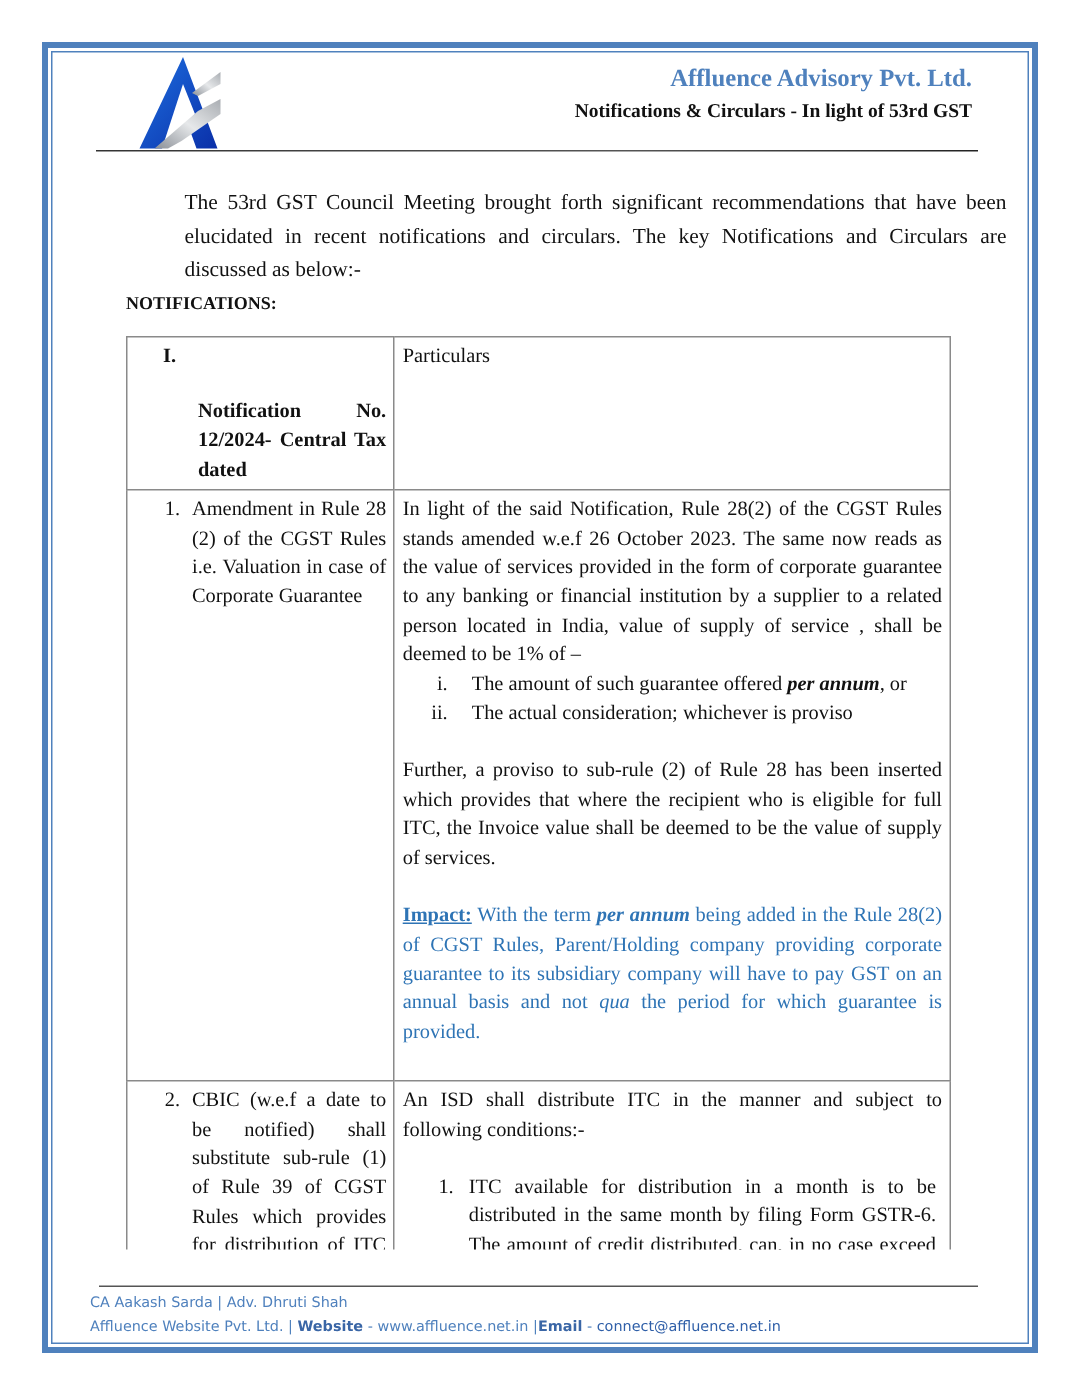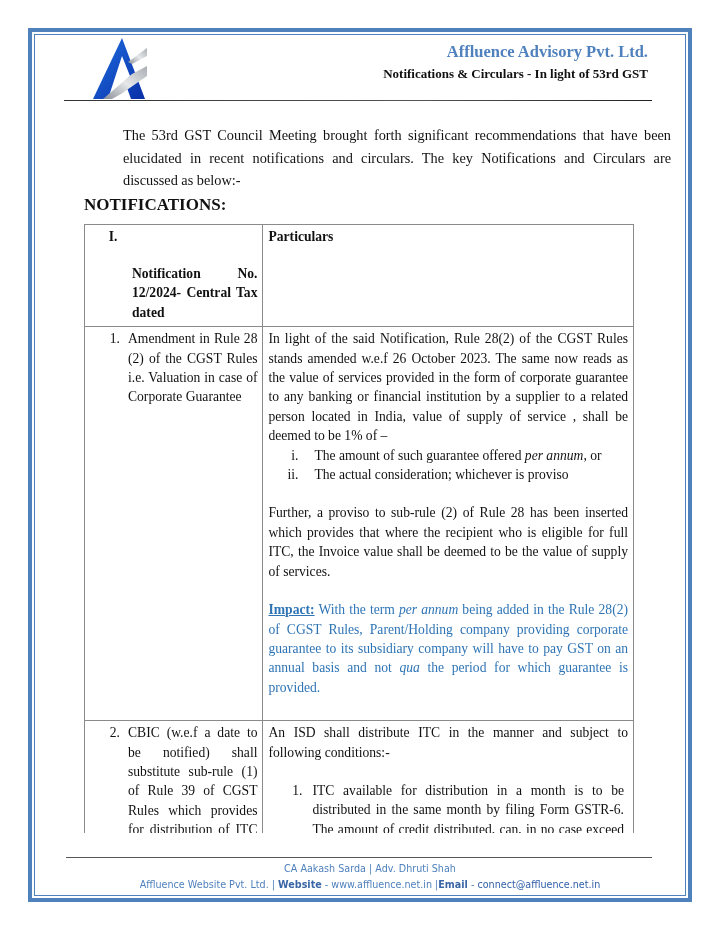--- a/index.html
+++ b/index.html
@@ -28,21 +28,21 @@
   .header-sub {
     position: absolute; right: 72px; top: 64px; text-align: center; font-size: 13px;
     font-weight: bold; line-height: 20px; white-space: nowrap;
   }
 
   .intro {
     position: absolute; left: 84px; top: 124px; width: 548px; font-size: 14.3px;
     line-height: 22.5px; text-align: justify; margin-left: 39px;
   }
   .section-heading {
-    position: absolute; left: 84px; top: 195px; font-size: 17px; font-weight: bold;
+    position: absolute; left: 84px; top: 195px; font-size: 12px; font-weight: bold;
   }
 
   table.notif {
     position: absolute; left: 84px; top: 224px; width: 550px;
     border-collapse: collapse; font-size: 13.6px; line-height: 19.4px;
   }
   table.notif td {
     border: 1px solid #8a8a8a; vertical-align: top; padding: 2px 5px 4px 5px;
   }
   td.c1 { width: 170px; }
@@ -56,37 +56,37 @@
   .row-num { width: 38px; text-align: right; padding-right: 8px; flex-shrink: 0; box-sizing: border-box; }
   .row-text { flex: 1; text-align: justify; }
 
   .roman-list { margin: 0; padding: 0; list-style: none; }
   .roman-list li { display: flex; }
   .roman-list .rn { width: 30px; text-align: right; padding-right: 16px; flex-shrink: 0; box-sizing: content-box; }
 
   .para-gap { height: 19px; }
   .impact { color: #2e74b5; }
   .impact-label { font-weight: bold; text-decoration: underline; }
-  .bi { font-weight: normal; font-style: italic; }
+  .bi { font-weight: bold; font-style: italic; }
   .it { font-style: italic; }
-  .b { font-weight: bold; }
+  .b { font-weight: normal; }
 
   .num-list { margin: 0; padding: 0; list-style: none; }
   .num-list li { display: flex; }
   .num-list .nn { width: 34px; text-align: right; padding-right: 10px; flex-shrink: 0; box-sizing: content-box; }
   .num-list .nt { flex: 1; text-align: justify; padding-right: 4px; }
 
   .table-clip { position: absolute; left: 80px; top: 224px; width: 560px; height: 609px; overflow: hidden; }
   .table-clip table.notif { left: 4px; top: 0; }
 
   .footer-rule {
     position: absolute; left: 66px; top: 857px; width: 586px; height: 1px; background: #555;
   }
   .footer {
-    position: absolute; left: 60px; top: 861px; width: 620px; text-align: center;
+    position: absolute; left: 60px; top: 861px; width: 620px; 
     font-family: "DejaVu Sans", sans-serif; font-size: 9.6px; color: #4f81bd; line-height: 16px;
   }
   .footer .fb { font-weight: bold; color: #3a66a6; }
 </style>
 </head>
 <body>
 
 <div class="page-border-outer"></div>
 <div class="page-border-inner"></div>
 

